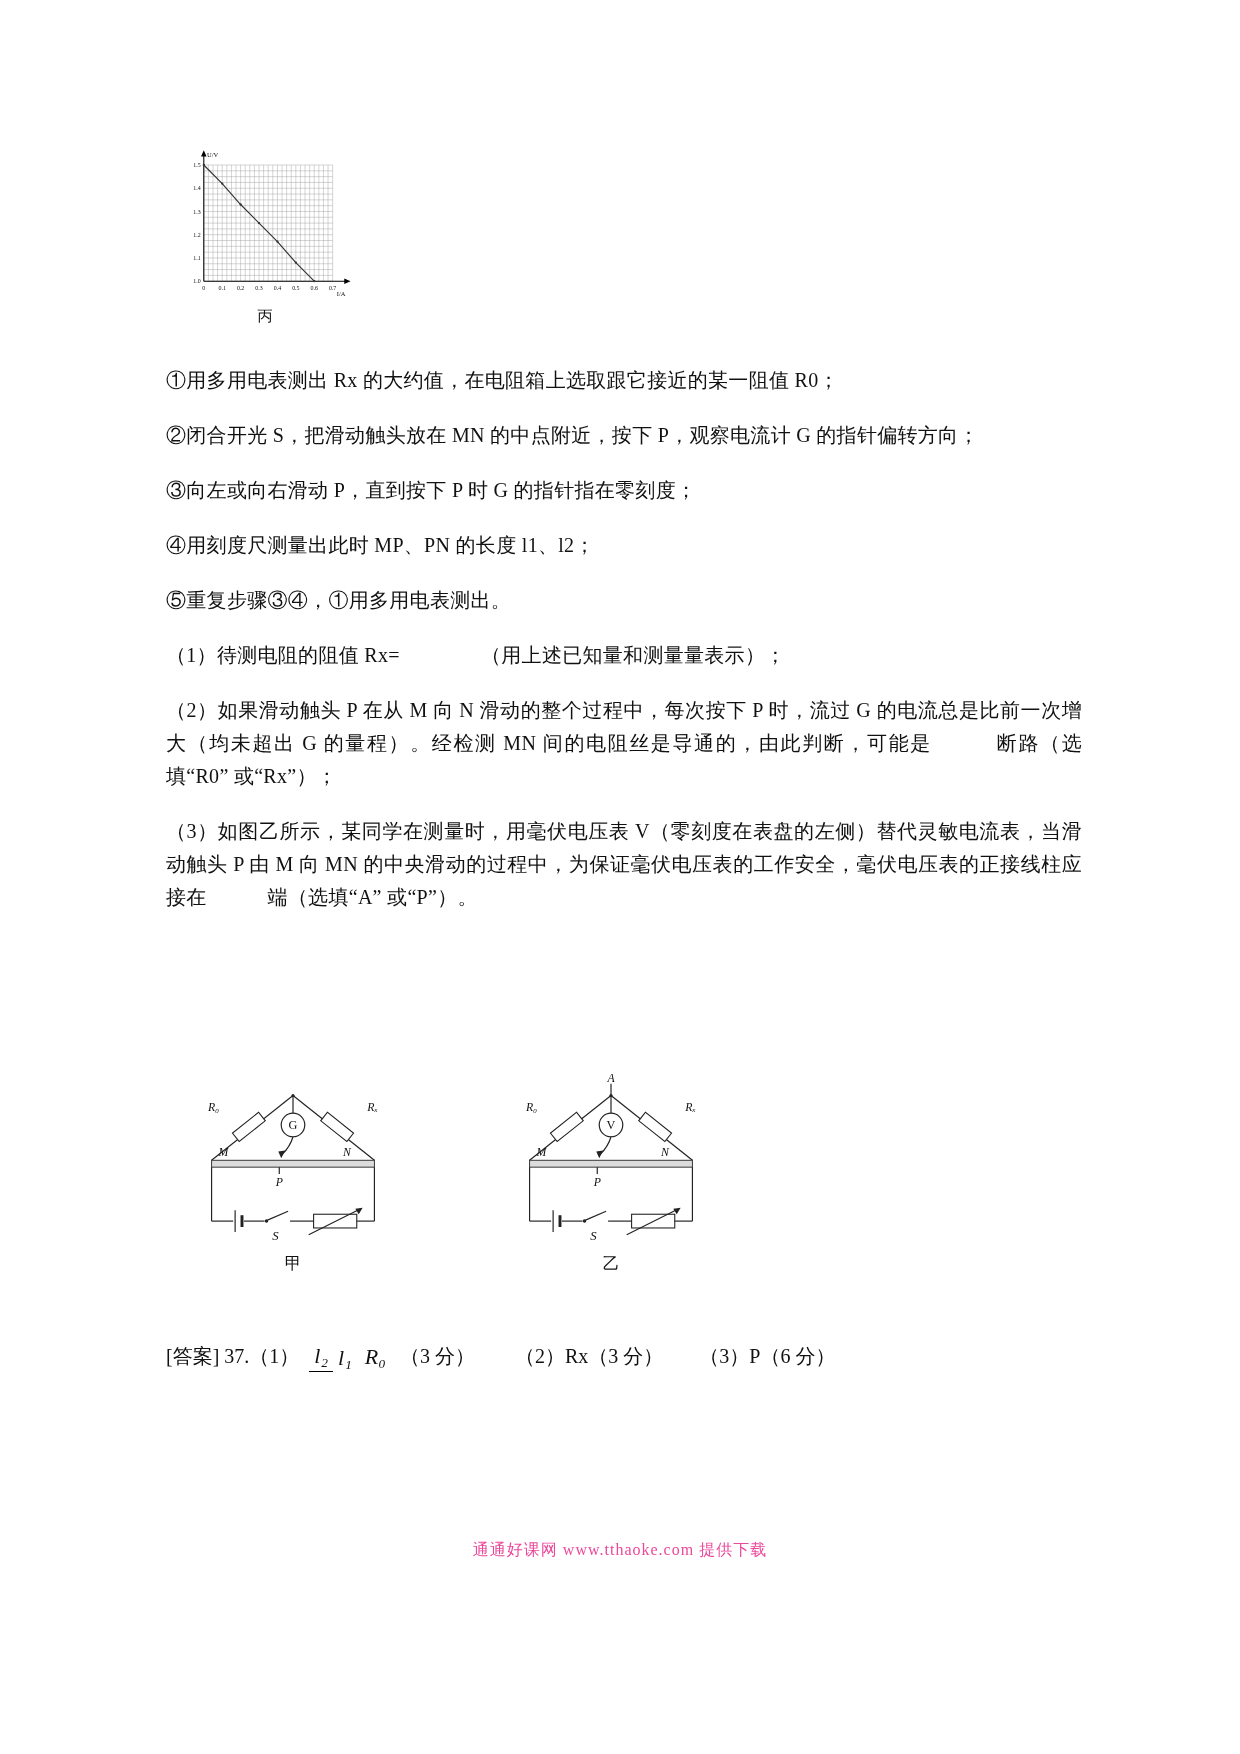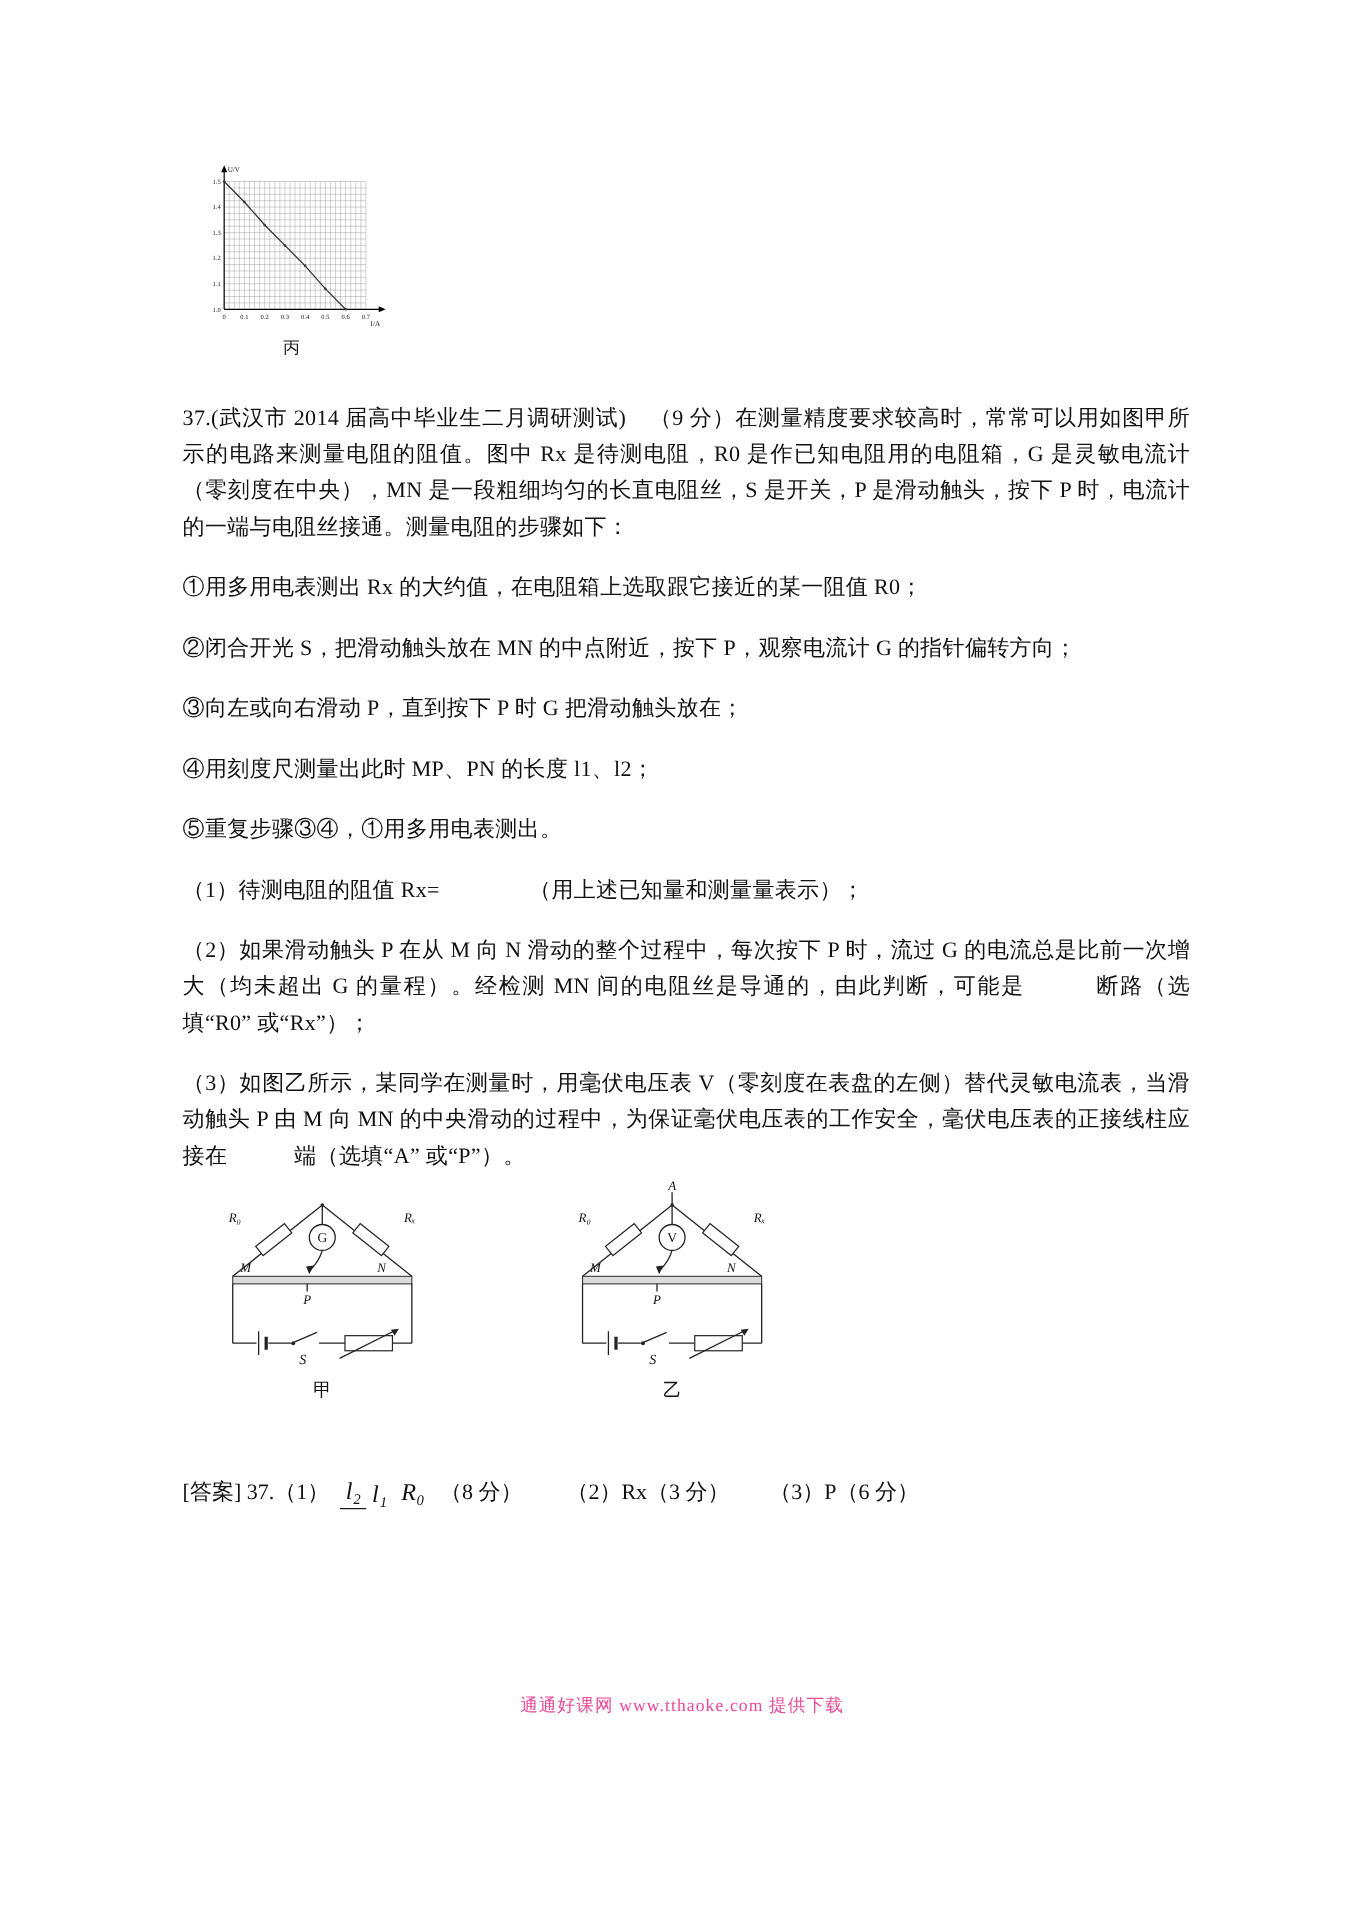--- a/index.html
+++ b/index.html
@@ -124,24 +124,23 @@
       <circle cx="66.85714285714286" cy="55.399999999999984" r="1.1" fill="#333"></circle>
       <circle cx="84.28571428571429" cy="73" r="1.1" fill="#333"></circle>
       <circle cx="101.71428571428572" cy="90.60000000000002" r="1.1" fill="#333"></circle>
       <circle cx="119.14285714285714" cy="110.39999999999998" r="1.1" fill="#333"></circle>
       <circle cx="136.57142857142858" cy="128" r="1.1" fill="#333"></circle>
     </svg>
   <figcaption class="chart-caption">丙</figcaption>
 </figure>
 
 <div class="content">
-  <p>37.(武汉市 2014 届高中毕业生二月调研测试)　（9 分）在测量精度要求较高时，常常可以用如图甲所示的电路来测量电阻的阻值。图中 Rx 是待测电阻，R0 是作已知电阻用的电阻箱，G 是灵敏电流计（零刻度在中央），MN 是一段粗细均匀的长直电阻丝，S 是开关，P 是滑动触头，按下 P 时，电流计的一端与电阻丝接通。测量电阻的步骤如下：</p>
   <p>①用多用电表测出 Rx 的大约值，在电阻箱上选取跟它接近的某一阻值 R0；</p>
   <p>②闭合开光 S，把滑动触头放在 MN 的中点附近，按下 P，观察电流计 G 的指针偏转方向；</p>
-  <p>③向左或向右滑动 P，直到按下 P 时 G 把滑动触头放在；</p>
+  <p>③向左或向右滑动 P，直到按下 P 时 G 的指针指在零刻度；</p>
   <p>④用刻度尺测量出此时 MP、PN 的长度 l1、l2；</p>
   <p>⑤重复步骤③④，①用多用电表测出。</p>
   <p>（1）待测电阻的阻值 Rx=　　　　（用上述已知量和测量量表示）；</p>
   <p>（2）如果滑动触头 P 在从 M 向 N 滑动的整个过程中，每次按下 P 时，流过 G 的电流总是比前一次增大（均未超出 G 的量程）。经检测 MN 间的电阻丝是导通的，由此判断，可能是　　　断路（选填“R0” 或“Rx”）；</p>
   <p>（3）如图乙所示，某同学在测量时，用毫伏电压表 V（零刻度在表盘的左侧）替代灵敏电流表，当滑动触头 P 由 M 向 MN 的中央滑动的过程中，为保证毫伏电压表的工作安全，毫伏电压表的正接线柱应接在　　　端（选填“A” 或“P”）。</p>
 </div>
 
 <div class="circuits">
 
   <svg class="circuit left" viewBox="0 0 230 210">
@@ -223,18 +222,18 @@
   </svg>
 </div>
 
 <div class="answer">
   <span>[答案] 37.（1）</span>
   <span class="frac">
     <span class="num">l₂</span>
     <span class="den">l₁</span>
   </span>
   <span class="coef">R₀</span>
-  <span>（8 分）</span>
+  <span>（3 分）</span>
   <span class="seg2">（2）Rx（3 分）</span>
   <span class="seg3">（3）P（6 分）</span>
 </div>
 
 <div class="footer">通通好课网  www.tthaoke.com 提供下载</div>
 
 </body></html>

